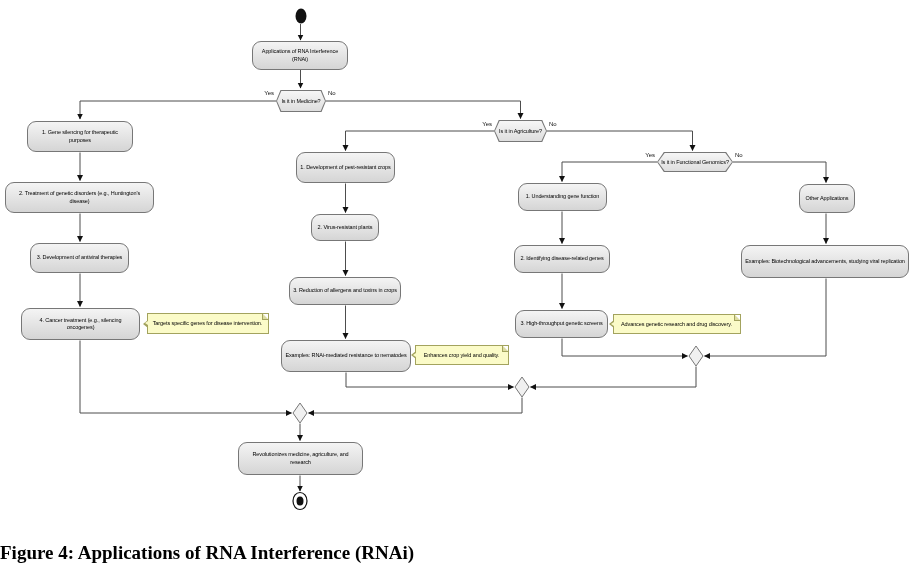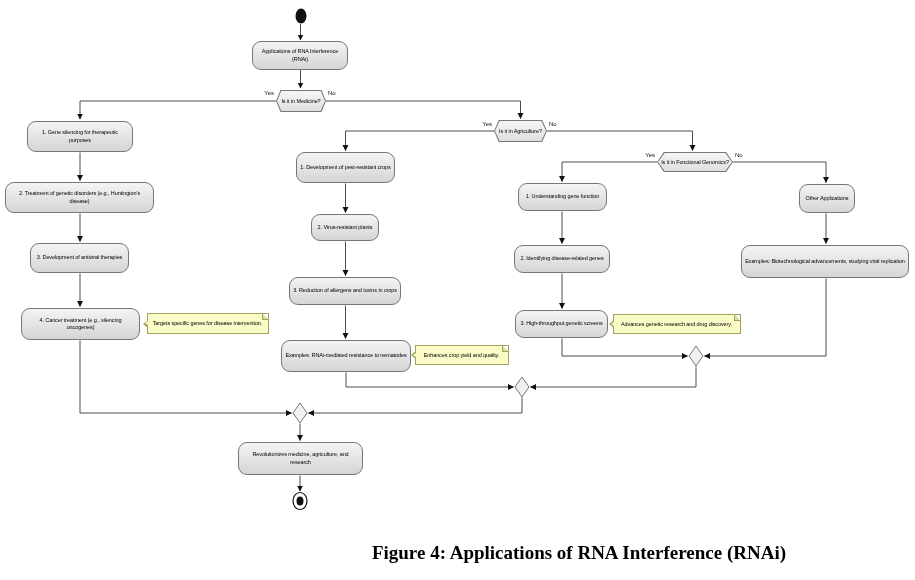--- a/index.html
+++ b/index.html
@@ -50,21 +50,21 @@
     border-top:2.5px solid transparent; border-bottom:2.5px solid transparent;
     border-right:3.5px solid #fbfbc8;
   }
   .note-fold {
     position:absolute; top:0; right:0; width:5px; height:5px;
     background:linear-gradient(to bottom left, #ffffff 49%, #ddddA0 51%);
     border-left:1px solid #a3a35e; border-bottom:1px solid #a3a35e;
   }
 
   .caption {
-    position:absolute; left:0; top:542px; width:786px; text-align:right;
+    position:absolute; left:0; top:542px; width:786px; text-align:left;
     font-family:"Liberation Serif", serif; font-weight:bold; font-size:19px; color:#000;
   }
 </style>
 </head>
 <body>
 
 <div class="stage">
 
   <svg class="wires" viewBox="0 0 915 580">
     <defs>

